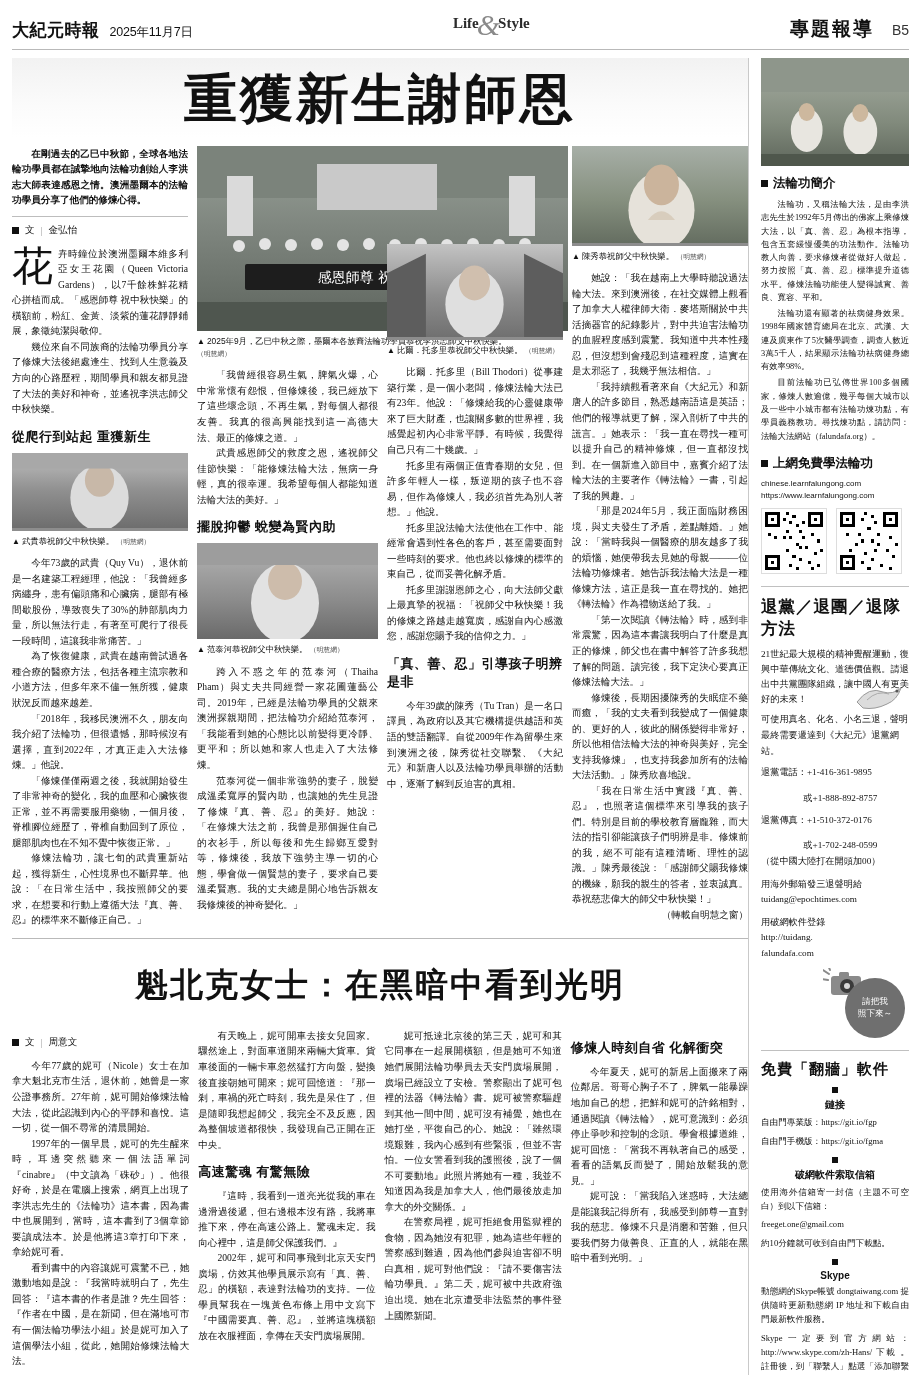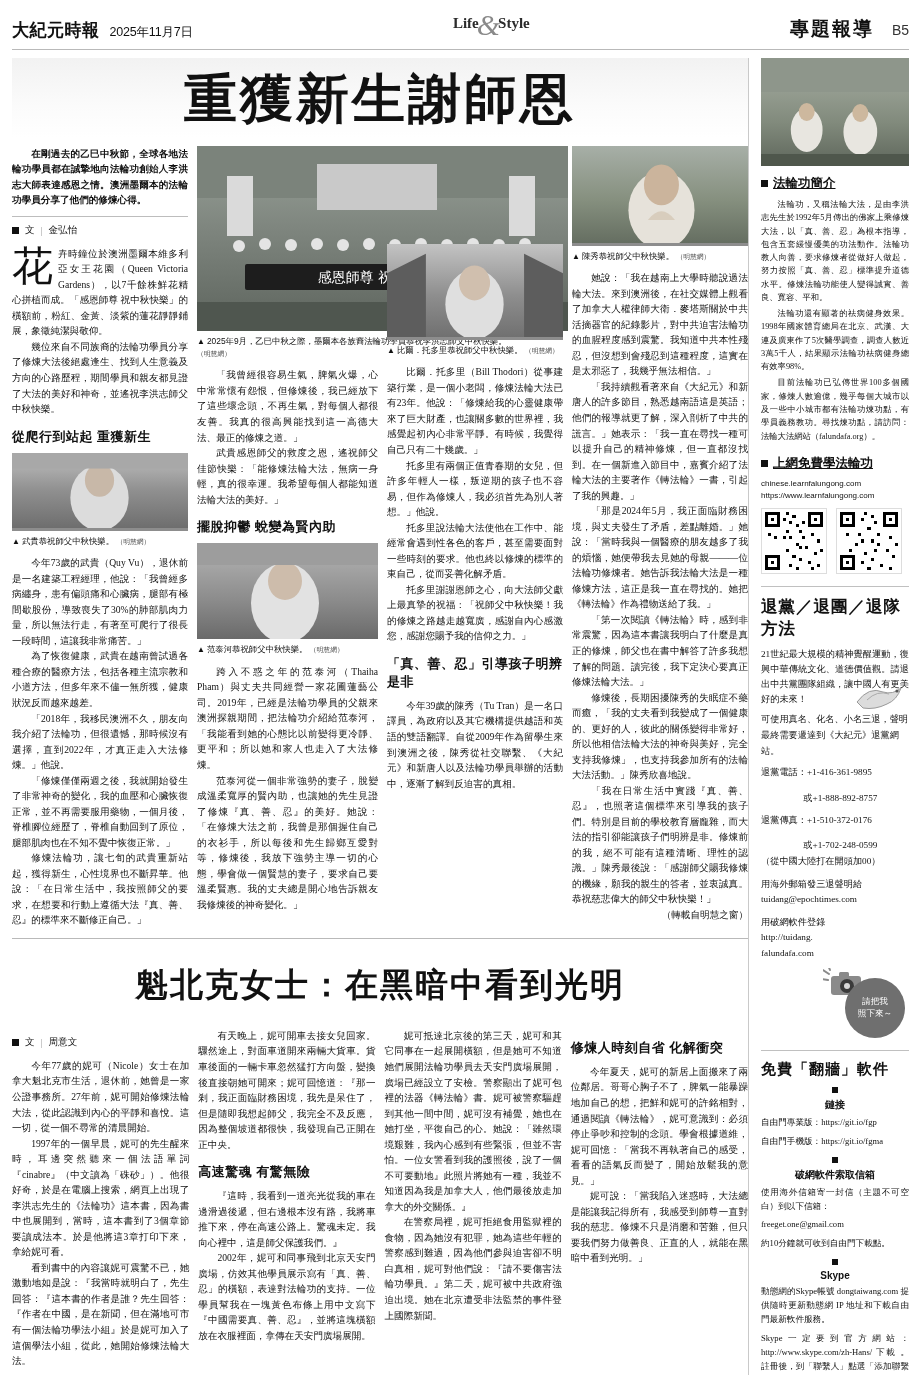--- a/index.html
+++ b/index.html
@@ -88,21 +88,21 @@
   
   .art2-head { text-align:center; padding:12px 0 8px 0; border-top:1px solid #b9b9b9; margin-top:10px; }
   .art2-head h2 { margin:12px; font-size:33px; font-weight:bold; letter-spacing:2px; }
   .art2 { display:flex; gap:9px; }
 
   
   .side-photo { width:100%; height:108px; background:#9a9a9a; margin-bottom:9px; position:relative; overflow:hidden; }
   .side-box { margin-bottom:12px; }
   .side-title {
     font-size:12.5px; font-weight:bold; display:flex; align-items:center; gap:5px;
-    margin:0 0 6px 0; font-family:"Liberation Sans","DejaVu Sans",sans-serif;text-decoration:underline;
+    margin:0 0 6px 0; font-family:"Liberation Sans","DejaVu Sans",sans-serif;
   }
   .side-title .sq { width:7px; height:7px; background:#111; display:inline-block; }
   .side-p { font-size:8.3px; line-height:1.6; text-align:justify; text-indent:2em; margin:0 0 3px 0; }
   .side-url { font-size:8px; font-family:"Liberation Sans","DejaVu Sans",sans-serif; line-height:1.5; word-break:break-all; }
   .qr-row { display:flex; gap:9px; margin:6px 0 4px 0; }
   .qr { width:66px; height:66px; border:1px solid #ddd; }
   .side-rule { height:1px; background:#c0c0c0; margin:9px 0; }
   .side-h2 { font-size:16.5px; font-weight:bold; letter-spacing:1px; margin:0 0 7px 0; }
   .side-body { font-size:9.2px; line-height:1.62; text-align:justify; margin:0 0 6px 0; }
   .side-line { font-size:9.2px; line-height:1.7; margin:0; }
@@ -334,21 +334,21 @@
             <span class="sq"></span>
             <span>文</span>
             <span class="bar">|</span>
             <span>周意文</span>
           </div>
           <p>今年77歲的妮可（Nicole）女士在加拿大魁北克市生活，退休前，她曾是一家公證事務所。27年前，妮可開始修煉法輪大法，從此認識到內心的平靜和喜悅。這一切，從一個不尋常的清晨開始。</p>
           <p>1997年的一個早晨，妮可的先生醒來時，耳邊突然聽來一個法語單詞『cinabre』（中文讀為「硃砂」）。他很好奇，於是在電腦上搜索，網頁上出現了李洪志先生的《法輪功》這本書，因為書中也展開到，當時，這本書到了3個章節要讀成法本。於是他將這3章打印下來，拿給妮可看。</p>
           <p>看到書中的內容讓妮可震驚不已，她激動地如是說：『我當時就明白了，先生回答：『這本書的作者是誰？先生回答：『作者在中國，是在新聞，但在滿地可市有一個法輪功學法小組』於是妮可加入了這個學法小組，從此，她開始修煉法輪大法。</p>
         </div>
         <div class="col">
-          <p>有天晚上，妮可開車去接女兒回家。驟然途上，對面車道開來兩輛大貨車。貨車後面的一輛卡車忽然猛打方向盤，變換後直接朝她可開來；妮可回憶道：『那一剎，我正面臨財務困境，我先是呆住了，但是隨即我想起師父，我完全不及反應，因為整個坡道都很快，我發現自己正開在正中央。</p>
+          <p>有天晚上，妮可開車去接女兒回家。驟然途上，對面車道開來兩輛大貨車。貨車後面的一輛卡車忽然猛打方向盤，變換後直接朝她可開來；妮可回憶道：『那一剎，車禍的死亡時刻，我先是呆住了，但是隨即我想起師父，我完全不及反應，因為整個坡道都很快，我發現自己正開在正中央。</p>
           <div class="subhead">高速驚魂 有驚無險</div>
           <p>『這時，我看到一道亮光從我的車在邊滑過後遞，但右邊根本沒有路，我將車推下來，停在高速公路上。驚魂未定。我向心裡中，這是師父保護我們。』</p>
           <p>2002年，妮可和同事飛到北京天安門廣場，仿效其他學員展示寫有「真、善、忍」的橫額，表達對法輪功的支持。一位學員幫我在一塊黃色布條上用中文寫下『中國需要真、善、忍』，並將這塊橫額放在衣服裡面，拿傳在天安門廣場展開。</p>
 
         </div>
         <div class="col">
           <p>妮可抵達北京後的第三天，妮可和其它同事在一起展開橫額，但是她可不知道 她們展開法輪功學員去天安門廣場展開，廣場已經設立了安檢。警察顯出了妮可包裡的法器《轉法輪》書。妮可被警察驅趕到其他一間中間，妮可沒有補覺，她也在她打坐，平復自己的心。她說：「雖然環境艱難，我內心感到有些緊張，但並不害怕。一位女警看到我的護照後，說了一個不可要動地』此照片將她有一種，我並不知道因為我是加拿大人，他們最後放走加拿大的外交關係。』</p>
           <p>在警察局裡，妮可拒絕食用監獄裡的食物，因為她沒有犯罪，她為這些年輕的警察感到難過，因為他們參與迫害卻不明白真相，妮可對他們說：『請不要傷害法輪功學員。』第二天，妮可被中共政府強迫出境。她在北京遭受非法監禁的事件登上國際新聞。</p>
         </div>
         <div class="col">

